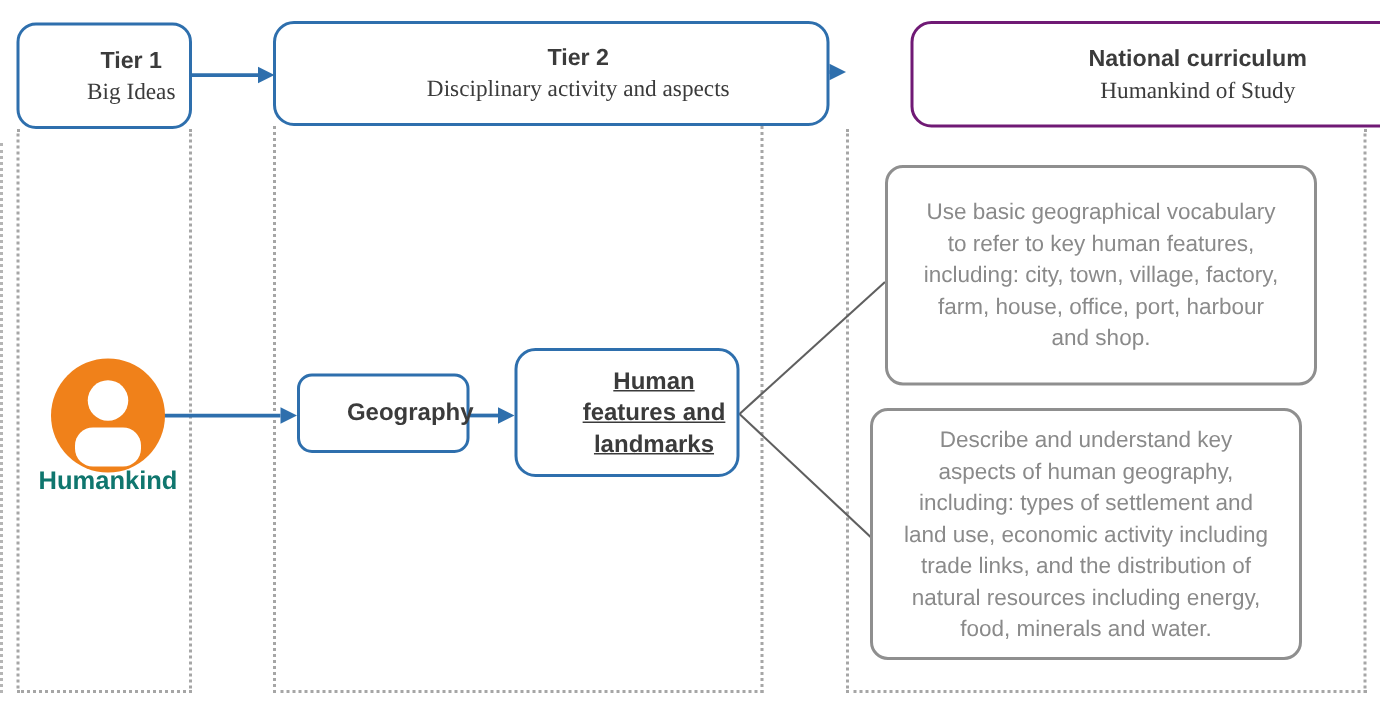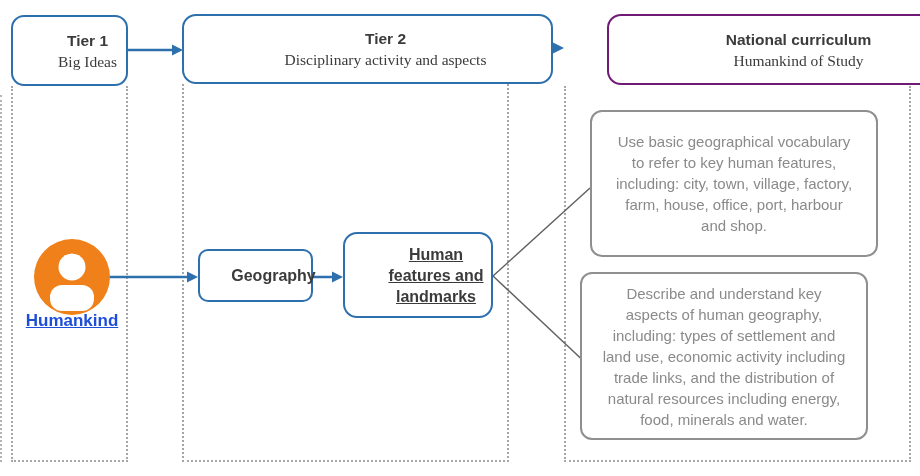--- a/index.html
+++ b/index.html
@@ -103,23 +103,22 @@
     overflow: hidden;
   }
   .avatar svg { display: block; width: 76px; height: 76px; }
 
   .humankind-label {
     position: absolute;
     left: 8px; top: 311px; width: 128px;
     text-align: center;
     font-weight: bold;
     font-size: 17px;
-    color: #1d4ed8;
+    color: #0f766e;
     z-index: 3;
-    text-decoration: underline;
   }
 
   
   .overlay {
     position: absolute;
     left: 0; top: 0; width: 920px; height: 476px;
     z-index: 2;
     pointer-events: none;
   }
 </style>

